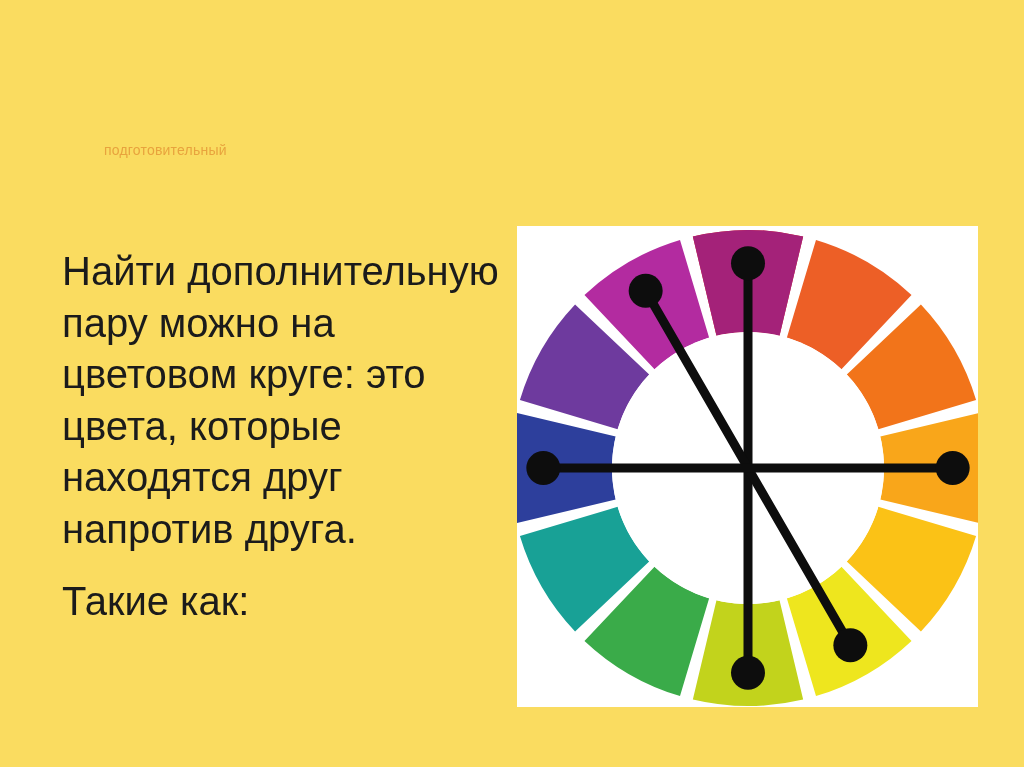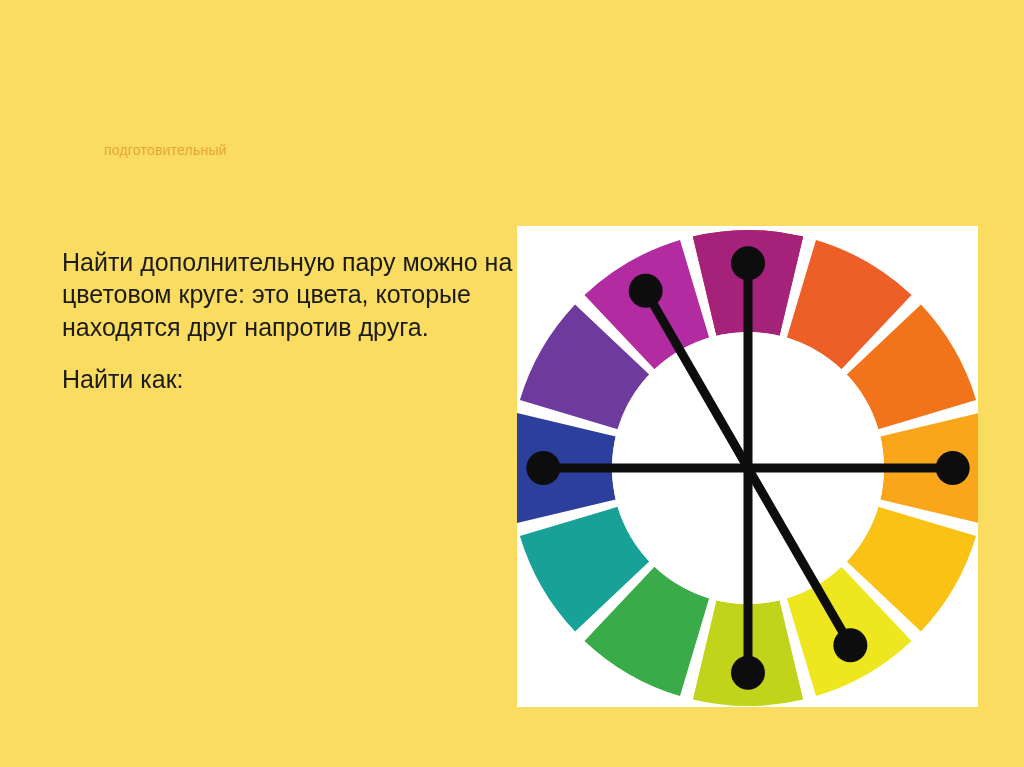--- a/index.html
+++ b/index.html
@@ -45,21 +45,21 @@
   }
 
   
   .body-col {
     position: absolute;
     left: 62px;
     top: 246px;
     width: 452px;
   }
   .para {
-    font-size: 25px;
+    font-size: 40px;
     line-height: 1.29;
     color: #1b1b1b;
     margin: 0 0 22px 0;
     font-weight: normal;
   }
   .para:last-child { margin-bottom: 0; }
   .para.tight { margin-bottom: 20px; }
 
   
   .image-panel {
@@ -82,21 +82,21 @@
 </head>
 <body>
 
 <div class="slide">
 
 
   <div class="subtitle">подготовительный</div>
 
   <div class="body-col">
     <p class="para tight">Найти дополнительную пару можно на цветовом круге: это цвета, которые находятся друг напротив друга.</p>
-    <p class="para tight">Найти как:</p>
+    <p class="para tight">Такие как:</p>
   </div>
 
   <div class="image-panel">
     <svg class="wheel-svg" id="wheel-svg" viewBox="0 0 461 481">
       <g id="wheel-segments">
           <path d="M 175.8439989683905 10.479340986163635 A 238 238 0 0 1 286.1560010316095 10.479340986163635 L 262.5177148752054 109.70248056352207 A 136 136 0 0 0 199.48228512479457 109.70248056352207 Z" fill="#e02a2d"></path>
           <path d="M 298.9938314423837 13.91922727729829 A 238 238 0 0 1 394.52682757145266 69.07522830890773 L 324.4439014694015 143.18584474794727 A 136 136 0 0 0 269.8536179670764 111.66812987274187 Z" fill="#ed5f26"></path>
           <path d="M 403.92477169109225 78.47317242854734 A 238 238 0 0 1 459.0807727227017 174.0061685576163 L 361.3318701272581 203.1463820329236 A 136 136 0 0 0 329.81415525205273 148.5560985305985 Z" fill="#f2741a"></path>
           <path d="M 462.5206590138364 186.84399896839057 A 238 238 0 0 1 462.5206590138364 297.15600103160943 L 363.29751943647796 273.5177148752054 A 136 136 0 0 0 363.29751943647796 210.4822851247946 Z" fill="#f9a61a"></path>
           <path d="M 459.0807727227017 309.9938314423837 A 238 238 0 0 1 403.92477169109225 405.52682757145266 L 329.81415525205273 335.4439014694015 A 136 136 0 0 0 361.3318701272581 280.8536179670764 Z" fill="#fbc216"></path>

